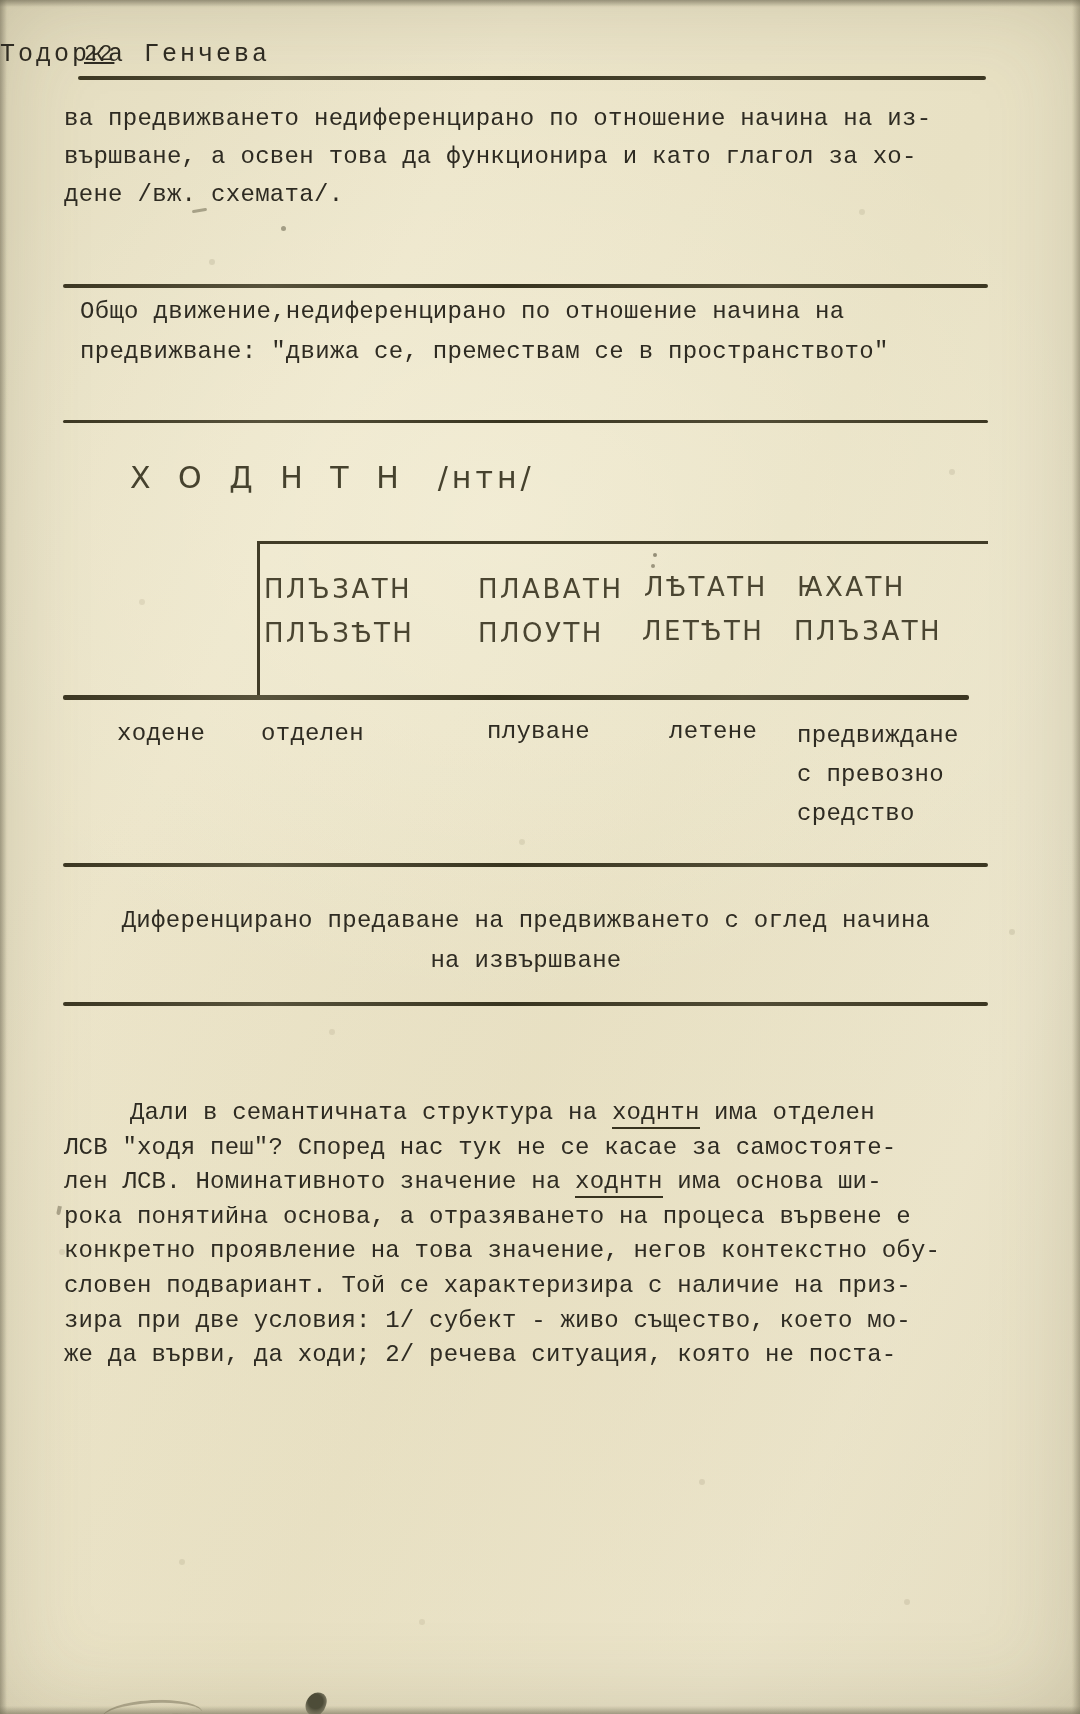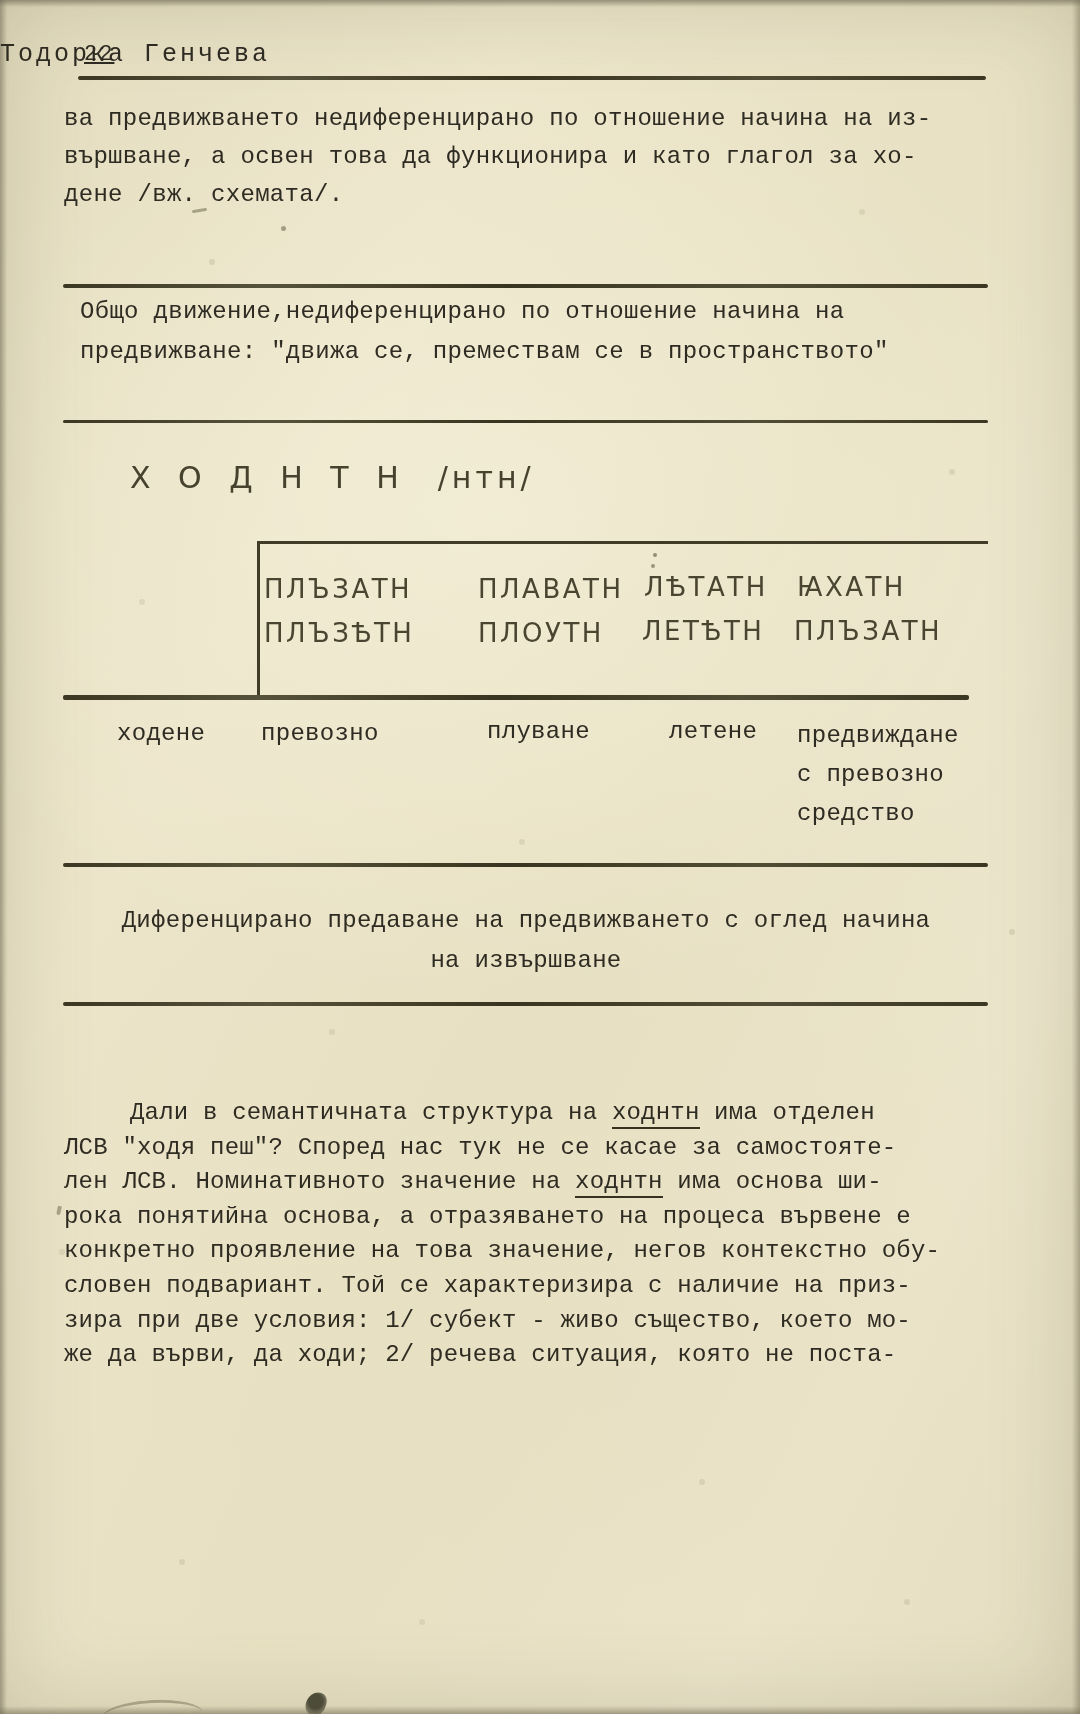--- a/index.html
+++ b/index.html
@@ -113,21 +113,21 @@
   <span class="ocs w-r0c2">ЛѢТАТН</span>
   <span class="ocs w-r0c3">ꙖХАТН</span>
   <span class="ocs w-r1c0">ПЛЪЗѢТН</span>
   <span class="ocs w-r1c1">ПЛОУТН</span>
   <span class="ocs w-r1c2">ЛЕТѢТН</span>
   <span class="ocs w-r1c3">ПЛЪЗАТН</span>
 
   <div class="abs rule rule-c"></div>
 
   <span class="catlab lab0">ходене</span>
-  <span class="catlab lab1">превозно</span>
+  <span class="catlab lab1">отделен</span>
   <span class="catlab lab2">плуване</span>
   <span class="catlab lab3">летене</span>
   <div class="abs vehicle">
     <div>предвиждане</div>
     <div>с превозно</div>
     <div>средство</div>
   </div>
 
   <div class="abs rule rule-d"></div>
   <div class="abs caption">

